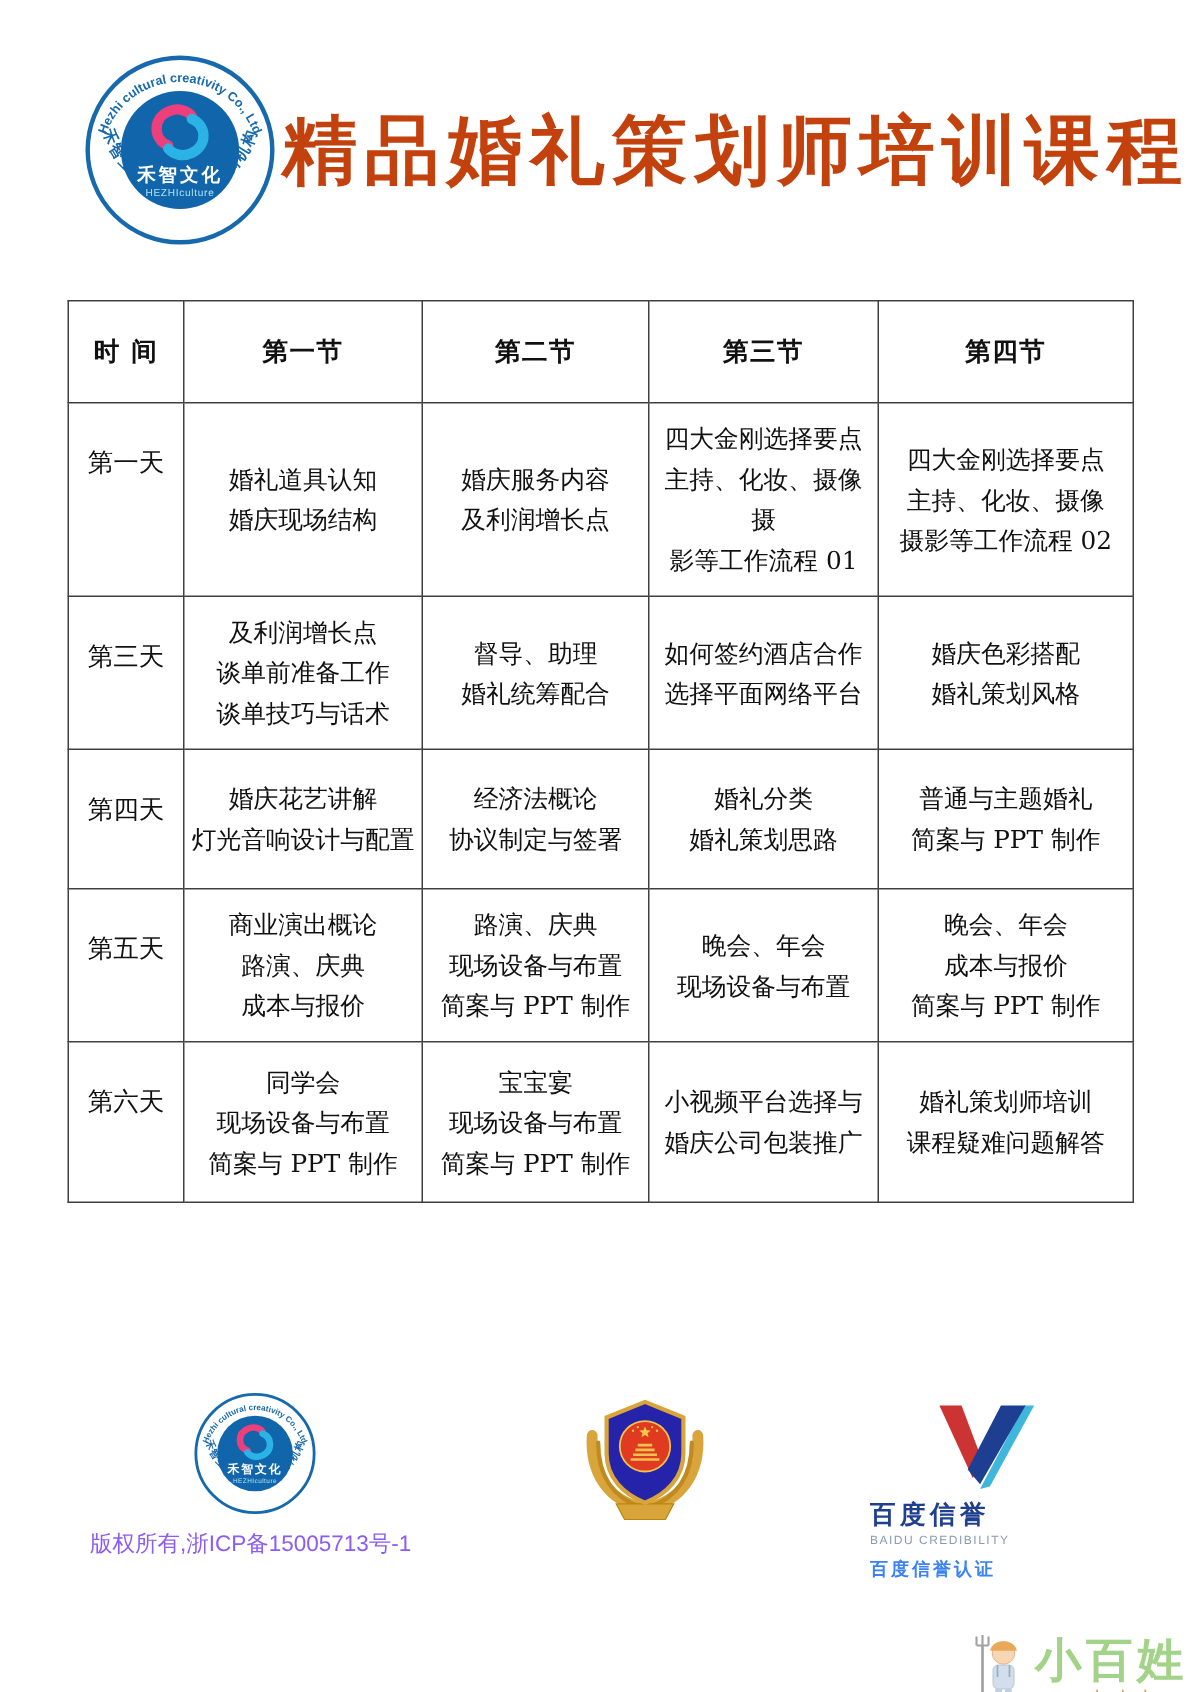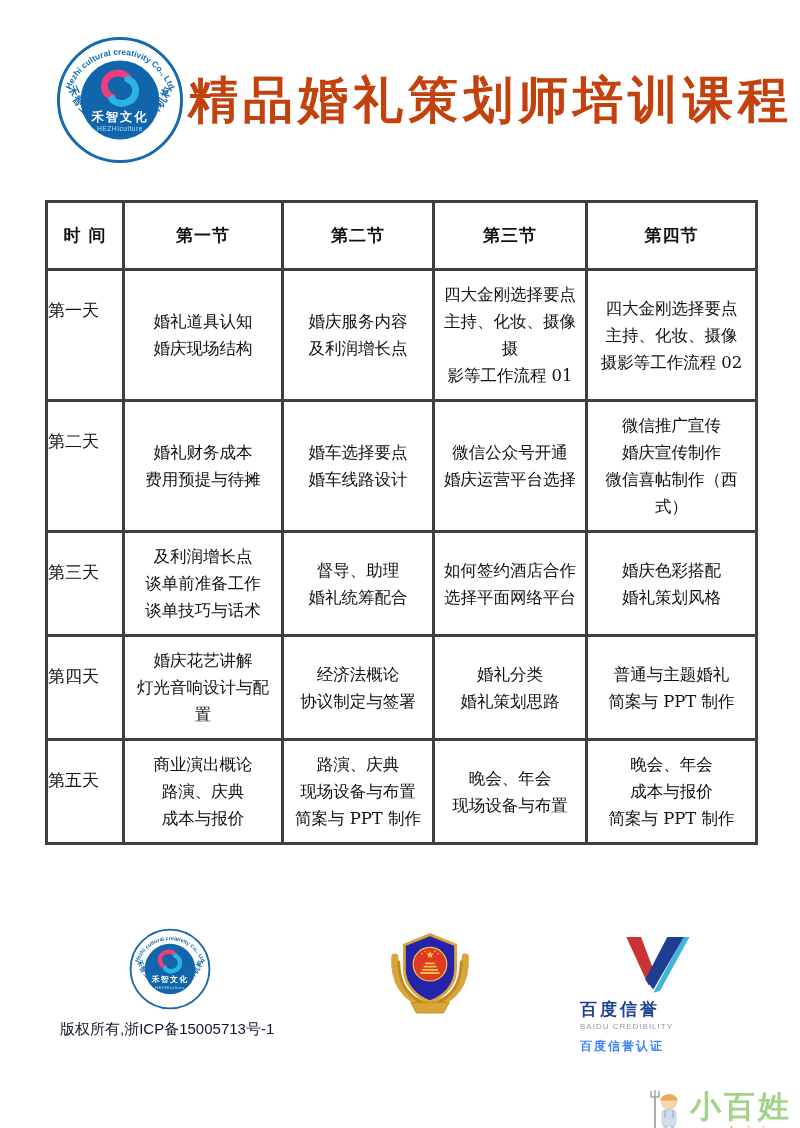--- a/index.html
+++ b/index.html
@@ -15,28 +15,28 @@
   .page-title {
     position:absolute; left:188px; top:72px; width:575px;
     font-size:50px; font-weight:700; letter-spacing:5px; color:#c2410c;
     white-space:nowrap; line-height:1.1;
   }
 
   
   .course-table-wrap { position:absolute; left:45px; top:200px; width:710px; }
   table.course-table { border-collapse:collapse; width:710px; table-layout:fixed; }
   table.course-table th, table.course-table td {
-    border:3px solid #404040; background:#fff;
+    border:1px solid #404040; background:#fff;
   }
   table.course-table th {
     height:68px; font-size:17px; font-weight:700; color:#111;
     text-align:center; vertical-align:middle; letter-spacing:1px;
   }
   td.day-cell {
-    vertical-align:top; 
+    vertical-align:top; text-align:center;
     padding-top:28px; font-size:17px; font-weight:400; color:#111;font-family:Liberation Serif, serif;
   }
   td.content-cell {
     vertical-align:middle; text-align:center;
     font-size:16.5px; color:#111; padding:10px 4px;
   }
   td.content-cell .line { line-height:27px; }
   tr.body-row-1 { height:102px; }
   tr.body-row-2 { height:91px; }
   tr.body-row-3 { height:95px; }
@@ -48,21 +48,21 @@
   .footer { position:absolute; left:0; top:920px; width:800px; height:140px; }
   .footer-col { position:absolute; }
   .footer-copyright { left:60px; width:220px; }
   .footer-police   { left:310px; width:240px; }
   .footer-baidu    { left:580px; width:150px; }
   .hezhi-logo-small { width:82px; height:82px; margin:8px auto 10px; display:block; }
   .police-badge { width:96px; height:94px; margin:4px auto 8px; display:block; }
   .baidu-logo { width:74px; height:64px; margin:12px auto 0; display:block; }
   .icp-text {
     font-family:"Liberation Sans","DejaVu Sans",sans-serif;
-    font-size:15px; color:#0f172a; white-space:nowrap; margin-top:6px;
+    font-size:15px; color:#8b5cf6; white-space:nowrap; margin-top:6px;
   }
   .police-text {
     font-family:"Liberation Sans","DejaVu Sans",sans-serif;
     font-size:18px; font-weight:700; color:#000; white-space:nowrap; margin-top:8px;
   }
   .baidu-line1 {
     font-family:"Liberation Sans","DejaVu Sans",sans-serif;
     font-size:17px; font-weight:700; color:#1f3f8f; letter-spacing:3px; margin-top:2px;
   }
   .baidu-line2 {
@@ -153,40 +153,20 @@
               <div class="line">四大金刚选择要点</div>
               <div class="line">主持、化妆、摄像摄</div>
               <div class="line">影等工作流程 01</div>
             </td>
             <td class="content-cell">
               <div class="line">四大金刚选择要点</div>
               <div class="line">主持、化妆、摄像</div>
               <div class="line">摄影等工作流程 02</div>
             </td>
           </tr>
-          <tr class="body-row-2">
-            <td class="day-cell">第二天</td>
-            <td class="content-cell">
-              <div class="line">婚礼财务成本</div>
-              <div class="line">费用预提与待摊</div>
-            </td>
-            <td class="content-cell">
-              <div class="line">婚车选择要点</div>
-              <div class="line">婚车线路设计</div>
-            </td>
-            <td class="content-cell">
-              <div class="line">微信公众号开通</div>
-              <div class="line">婚庆运营平台选择</div>
-            </td>
-            <td class="content-cell">
-              <div class="line">微信推广宣传</div>
-              <div class="line">婚庆宣传制作</div>
-              <div class="line">微信喜帖制作（西式）</div>
-            </td>
-          </tr>
           <tr class="body-row-3">
             <td class="day-cell">第三天</td>
             <td class="content-cell">
               <div class="line">及利润增长点</div>
               <div class="line">谈单前准备工作</div>
               <div class="line">谈单技巧与话术</div>
             </td>
             <td class="content-cell">
               <div class="line">督导、助理</div>
               <div class="line">婚礼统筹配合</div>
@@ -232,20 +212,41 @@
               <div class="line">简案与 PPT 制作</div>
             </td>
             <td class="content-cell">
               <div class="line">晚会、年会</div>
               <div class="line">现场设备与布置</div>
             </td>
             <td class="content-cell">
               <div class="line">晚会、年会</div>
               <div class="line">成本与报价</div>
               <div class="line">简案与 PPT 制作</div>
+            </td>
+          </tr>
+          <tr class="body-row-6">
+            <td class="day-cell">第六天</td>
+            <td class="content-cell">
+              <div class="line">同学会</div>
+              <div class="line">现场设备与布置</div>
+              <div class="line">简案与 PPT 制作</div>
+            </td>
+            <td class="content-cell">
+              <div class="line">宝宝宴</div>
+              <div class="line">现场设备与布置</div>
+              <div class="line">简案与 PPT 制作</div>
+            </td>
+            <td class="content-cell">
+              <div class="line">小视频平台选择与</div>
+              <div class="line">婚庆公司包装推广</div>
+            </td>
+            <td class="content-cell">
+              <div class="line">婚礼策划师培训</div>
+              <div class="line">课程疑难问题解答</div>
             </td>
           </tr>
         </tbody>
     </table>
   </div>
 
   <div class="footer">
 
     <div class="footer-col footer-copyright">
       <svg class="hezhi-logo-small" viewBox="0 0 130 130">

